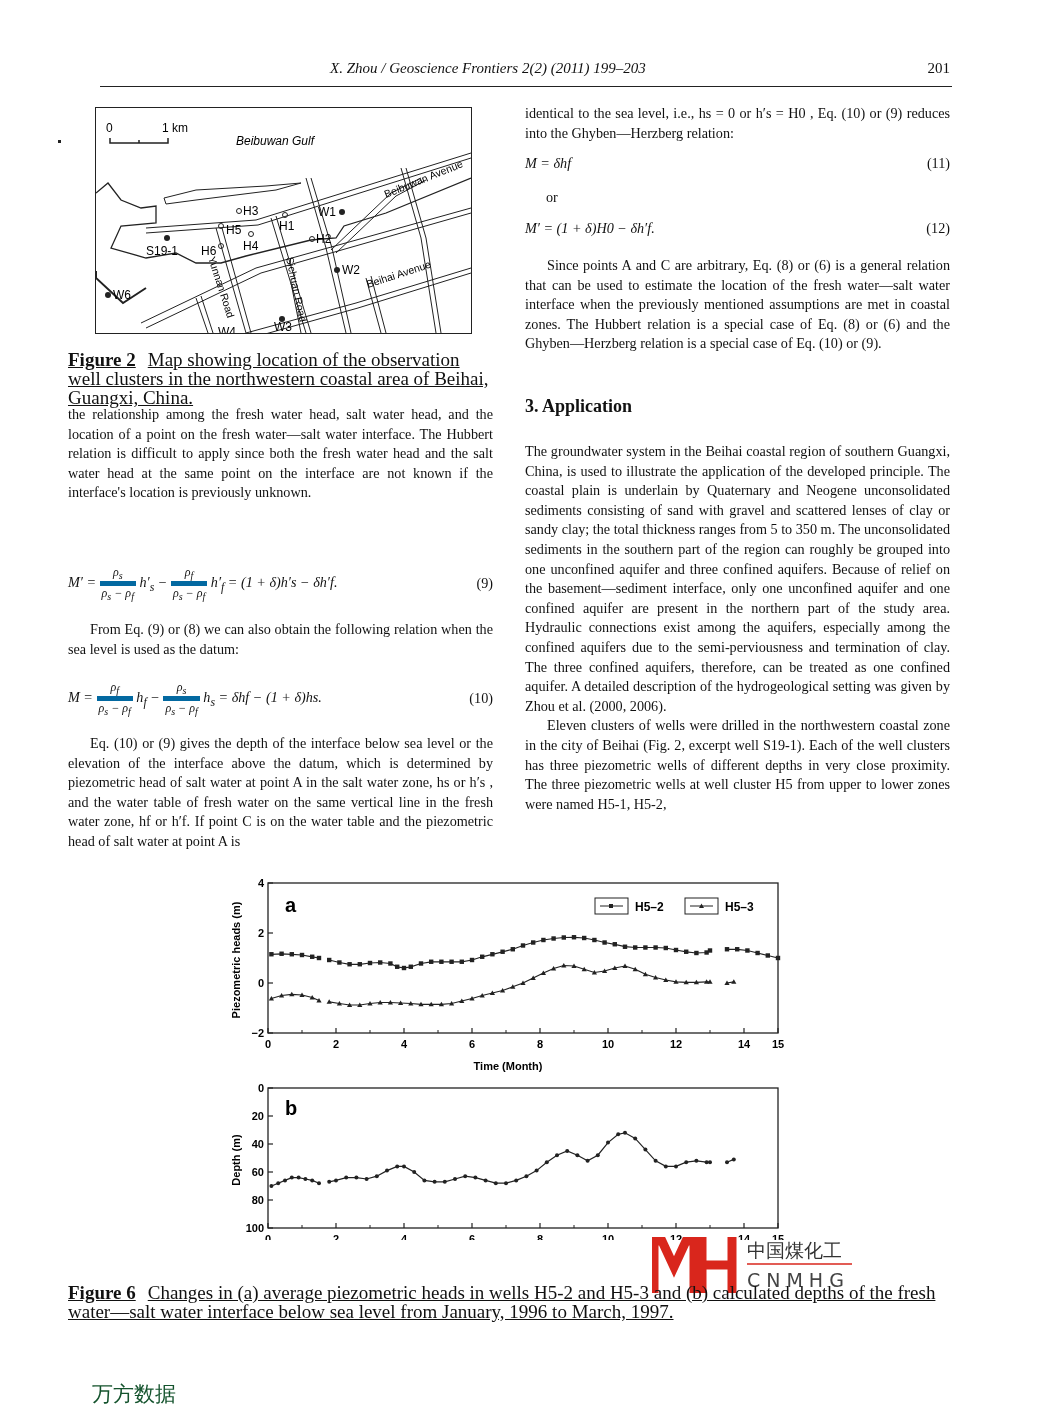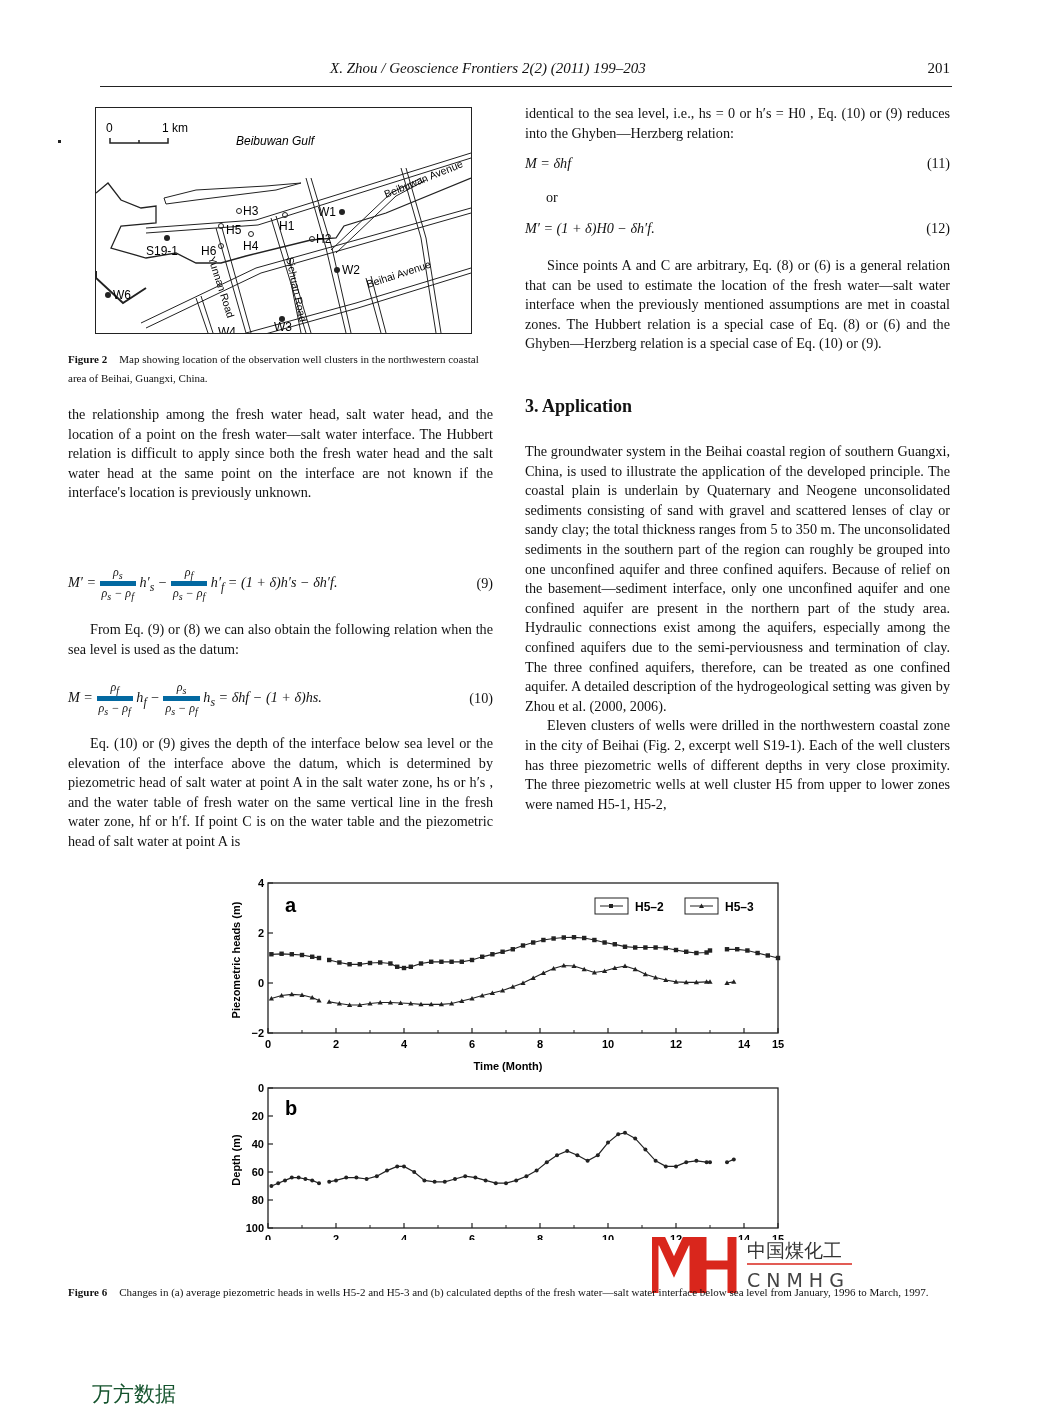--- a/index.html
+++ b/index.html
@@ -5,21 +5,21 @@
   html, body { margin: 0; padding: 0; background: #ffffff; }
   body { width: 1052px; height: 1427px; position: relative; overflow: hidden; font-family: "Liberation Serif", serif; color: #111; }
   .abs { position: absolute; }
   .running-head { left: 100px; top: 60px; width: 850px; font-size: 15px; font-style: italic; }
   .running-head .rh-title { position: absolute; left: 230px; top: 0; white-space: nowrap; }
   .running-head .rh-page { position: absolute; right: 0; top: 0; font-style: normal; }
   .rule { left: 100px; top: 86px; width: 852px; height: 1px; background: #222; }
   .col { font-size: 14.2px; line-height: 19.6px; text-align: justify; }
   .col p { margin: 0; }
   .indent { text-indent: 22px; }
-  .caption { font-size: 11px; line-height: 19px; }
+  .caption { font-size: 19px; line-height: 19px; text-decoration: underline; }
   .caption b { font-weight: bold; margin-right: 12px; }
   .eq { font-size: 14.2px; font-style: italic; white-space: nowrap; }
   .eq .num { position: absolute; right: 0; font-style: normal; text-align: center; }
   .frac { display: inline-block; vertical-align: middle; text-align: center; font-size: 12px; }
   .frac .n { display: block; border-bottom: 5px solid #0369a1; padding: 0 2px; text-align: center; }
   .frac .d { display: block; padding: 0 2px; }
   h2.section { font-size: 18px; font-weight: bold; margin: 0; }
   .map-box { left: 95px; top: 107px; width: 375px; height: 225px; border: 1.5px solid #222; background: #fff; }
   .wm-box { left: 652px; top: 1237px; width: 200px; height: 56px; }
   .footer { left: 92px; top: 1380px; font-family: Liberation Sans, sans-serif; font-size: 21px; color: #14532d; }

